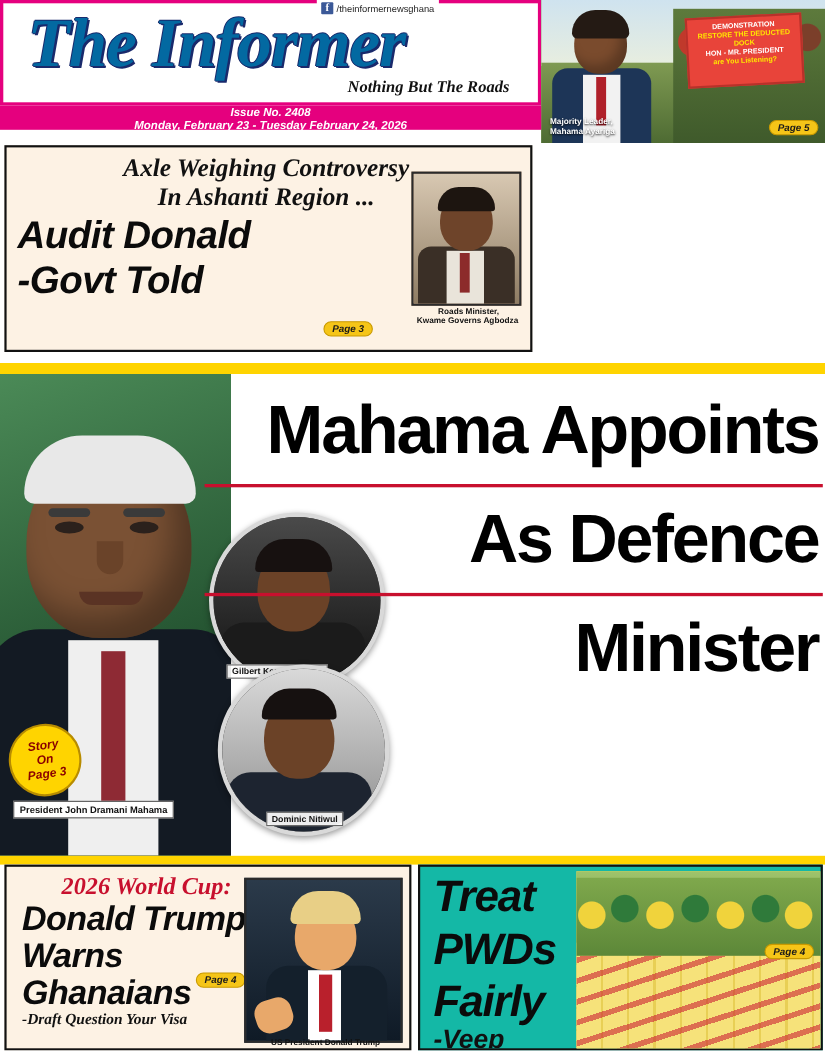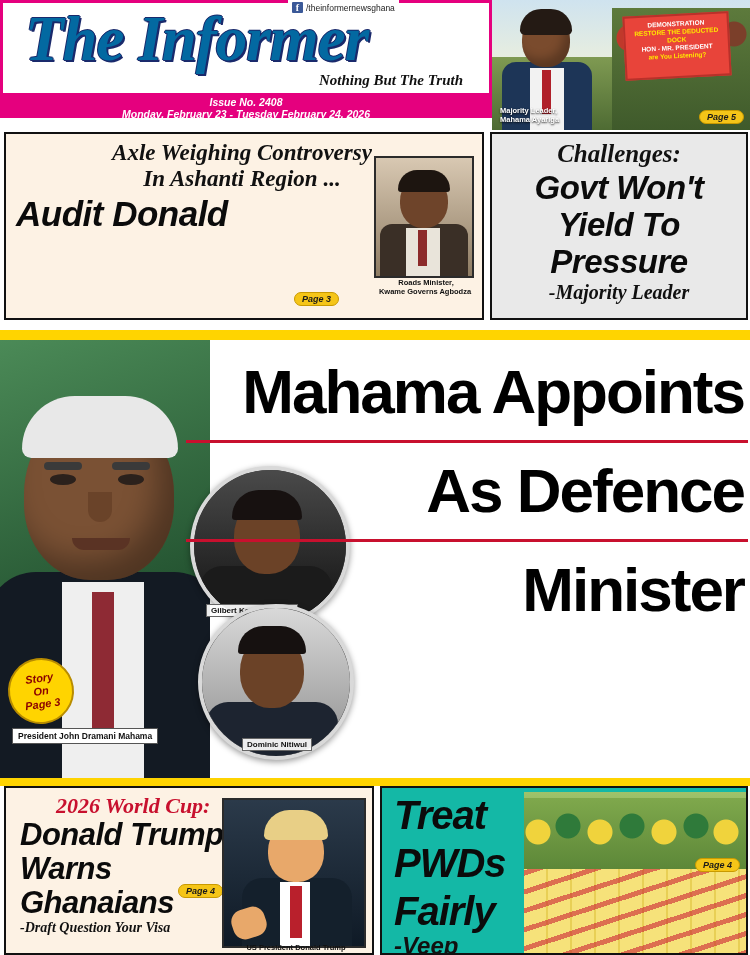--- a/index.html
+++ b/index.html
@@ -529,21 +529,21 @@
   }
 </style>
 </head>
 <body>
 
 <div class="page">
 
   <div class="masthead">
     <div class="masthead-left">
       <div class="nameplate">The Informer</div>
-      <div class="tagline">Nothing But The Truth</div>
+      <div class="tagline">Nothing But The Roads</div>
     </div>
     <div class="fb-strip">
       <span class="fb-icon">f</span>
       <span class="fb-text">/theinformernewsghana</span>
     </div>
 
     <div class="top-right-photo">
       <div class="trp-sky"></div>
       <div class="trp-ground"></div>
       <div class="trp-crowd"></div>
@@ -573,41 +573,35 @@
     <div class="seg s2">Monday, February 23 - Tuesday February 24, 2026</div>
     <div class="seg s3">Price  GHC 6.00p</div>
   </div>
 
   <div class="teasers">
 
     <div class="teaser-left">
       <div class="kicker">Axle Weighing Controversy</div>
       <div class="kicker" style="padding-top:0;">In Ashanti Region ...</div>
       <div class="headline-b">Audit Donald</div>
+      <div class="headline-b" style="display:inline-block;">-Govt Told</div>
       <span class="page-pill" style="position:absolute; left:288px; top:158px;">Page 3</span>
 
       <div class="mini-photo">
         <div class="mp-bg"></div>
         <div class="mp-body"></div>
         <div class="mp-shirt"></div>
         <div class="mp-tie"></div>
         <div class="mp-head"></div>
         <div class="mp-hair"></div>
       </div>
       <div class="caption-light" style="right:6px; top:144px; width:100px;">Roads Minister,</div>
       <div class="caption-light" style="right:2px; top:153px; width:110px;">Kwame Governs Agbodza</div>
     </div>
 
-    <div class="teaser-right">
-      <div class="tr-kicker">Challenges:</div>
-      <div class="tr-head">Govt Won't</div>
-      <div class="tr-head">Yield To</div>
-      <div class="tr-head">Pressure</div>
-      <div class="tr-sub">-Majority Leader</div>
-    </div>
   </div>
 
   <div class="rule-yellow"></div>
 
   <div class="lead">
 
     <div class="lead-photo">
       <div class="lp-bg"></div>
       <div class="lp-body"></div>
       <div class="lp-shirt"></div>

